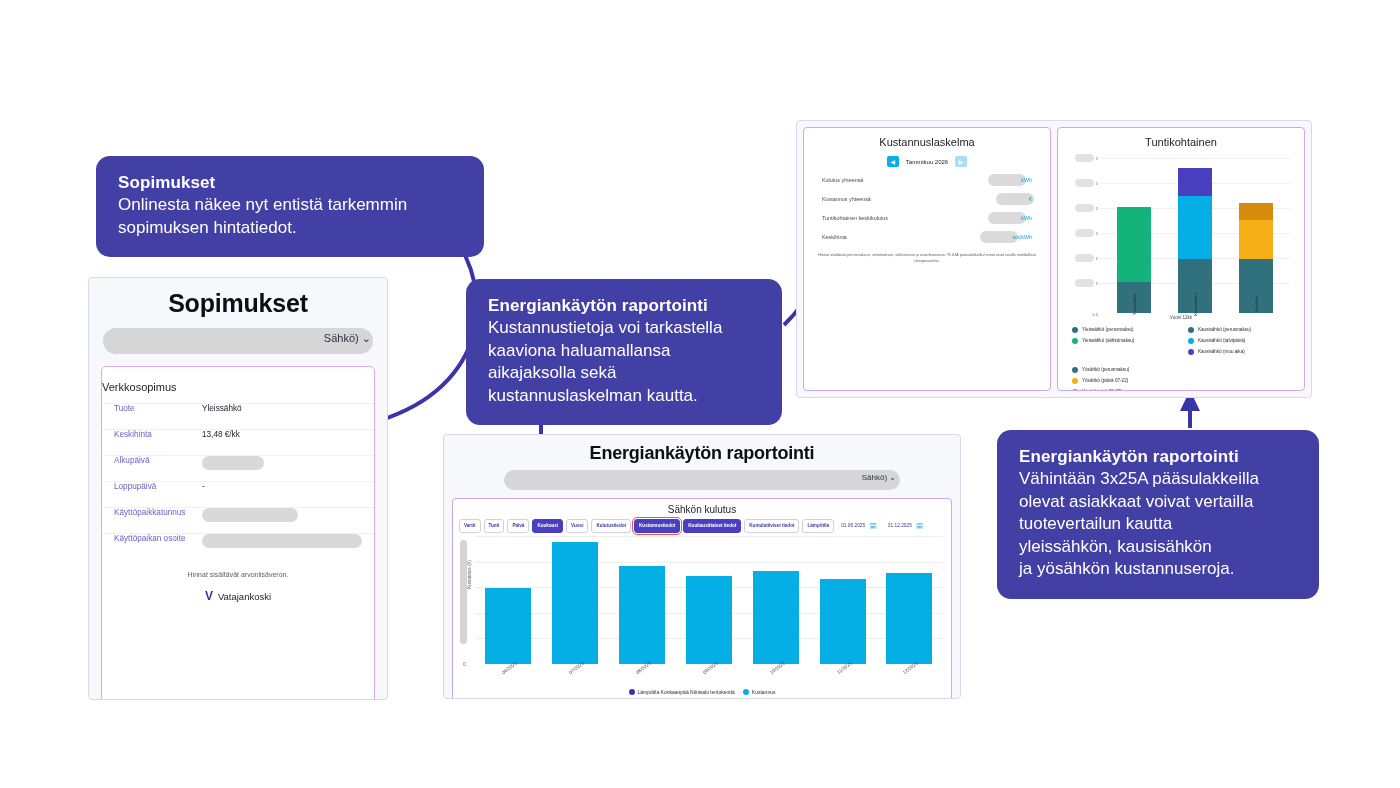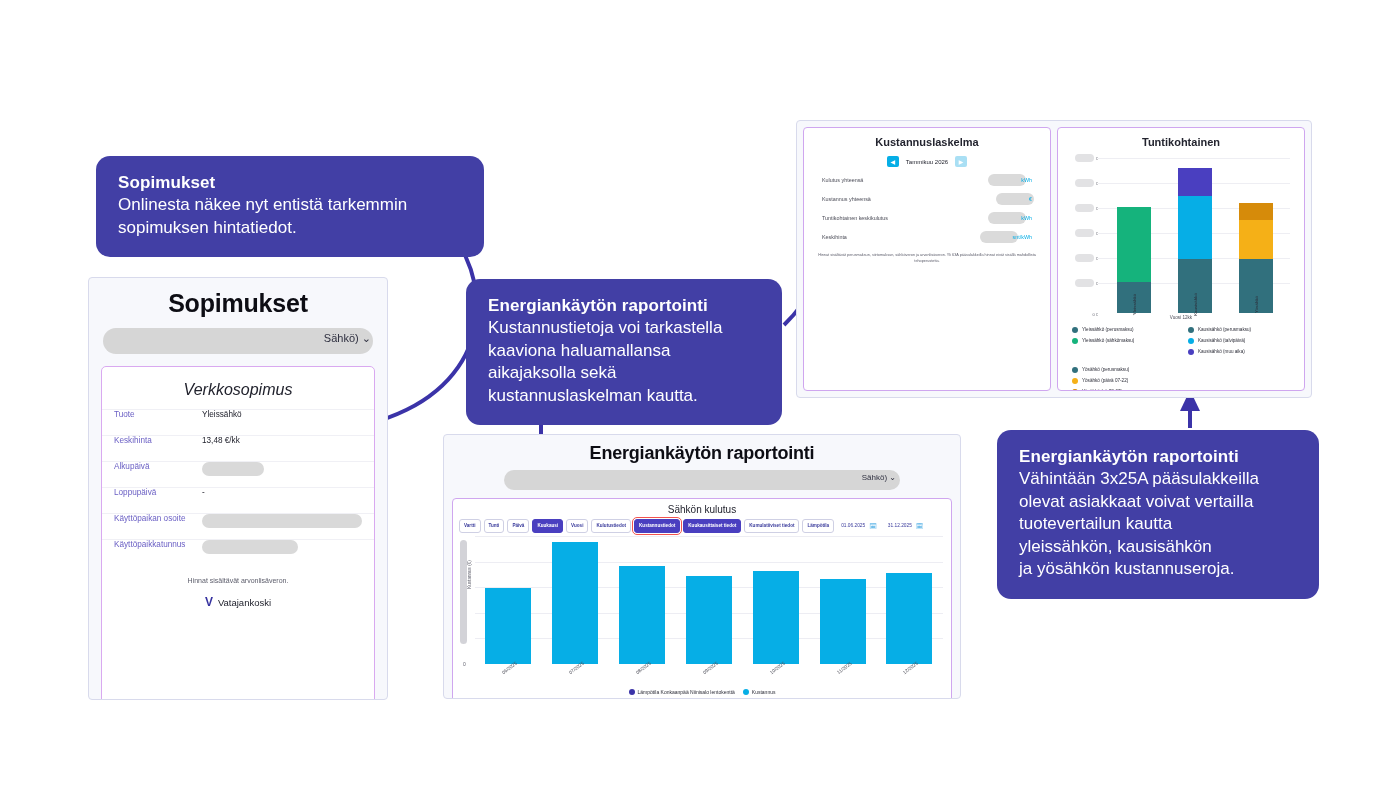--- a/index.html
+++ b/index.html
@@ -70,25 +70,23 @@
   }
   .contract-box {
     margin: 12px 12px 10px 12px;
     background: #ffffff;
     border: 1px solid #d9a9f0;
     border-radius: 5px;
     height: 345px;
     padding: 8px 0 0 0;
   }
   .contract-box .cb-title {
-    text-align: center;
-    font-size: 16px;
+    font-size: 11px;
     color: #22232e;
     padding: 6px 0 10px 0;
-    font-style: italic;
   }
   .crow {
     display: flex;
     align-items: flex-start;
     height: 26px;
     padding: 0 12px;
     border-top: 1px solid #f0f0f5;
     font-size: 8.2px;
   }
   .crow .k { width: 88px; color: #6a5fc4; }
@@ -186,21 +184,21 @@
   }
   .dot { width: 6px; height: 6px; border-radius: 50%; display: inline-block; margin-right: 3px; vertical-align: -1px; }
 
   
   #panel-dual { left: 796px; top: 120px; width: 516px; height: 278px; }
   .dual-inner { display: flex; gap: 6px; padding: 6px; height: 100%; }
   .sub {
     background: #ffffff; border: 1px solid #cfa6ef; border-radius: 4px;
     flex: 1; position: relative; overflow: hidden;
   }
-  .sub-title { text-align: center; font-size: 11px; color: #23242f; padding-top: 8px; font-weight: bold; }
+  .sub-title { text-align: center; font-size: 11px; color: #23242f; padding-top: 8px; }
 
   .month-nav {
     display: flex; align-items: center; justify-content: center; gap: 7px;
     margin-top: 8px; font-size: 6px; color: #23242f;
   }
   .navbtn {
     width: 12px; height: 11px; border-radius: 2px;
     display: flex; align-items: center; justify-content: center;
     font-size: 6px; color: #fff;
   }
@@ -314,26 +312,26 @@
           </div>
           <div class="crow">
             <div class="k">Alkupäivä</div>
             <div class="v blur" style="width: 62px;"></div>
           </div>
           <div class="crow">
             <div class="k">Loppupäivä</div>
             <div class="v">-</div>
           </div>
           <div class="crow">
+            <div class="k">Käyttöpaikkatunnus</div>
+            <div class="v blur" style="width: 96px;"></div>
+          </div>
+          <div class="crow">
             <div class="k">Käyttöpaikan osoite</div>
             <div class="v blur" style="width: 160px;"></div>
-          </div>
-          <div class="crow">
-            <div class="k">Käyttöpaikkatunnus</div>
-            <div class="v blur" style="width: 96px;"></div>
           </div>
         </div>
       <div class="note">Hinnat sisältävät arvonlisäveron.</div>
       <div class="brand">
         <span class="logo">V</span>
         <span class="bn">Vatajankoski</span>
       </div>
     </div>
   </div>
 

